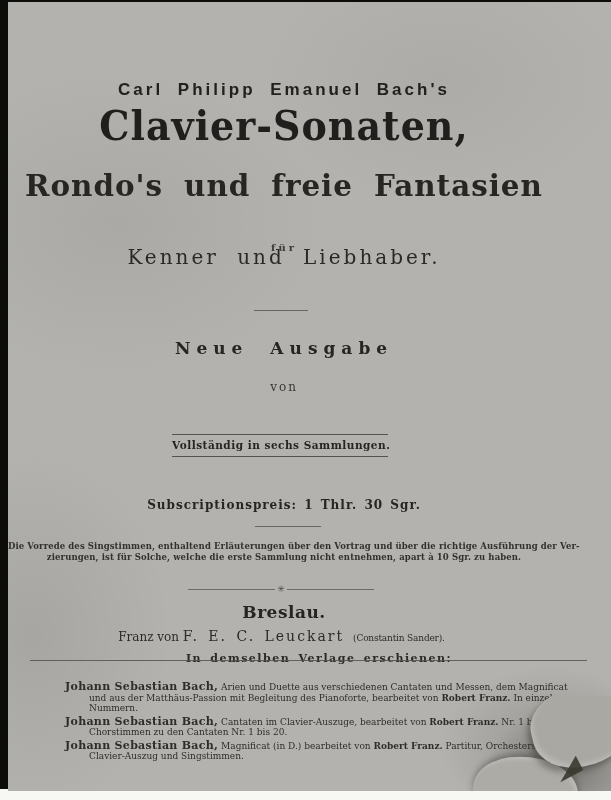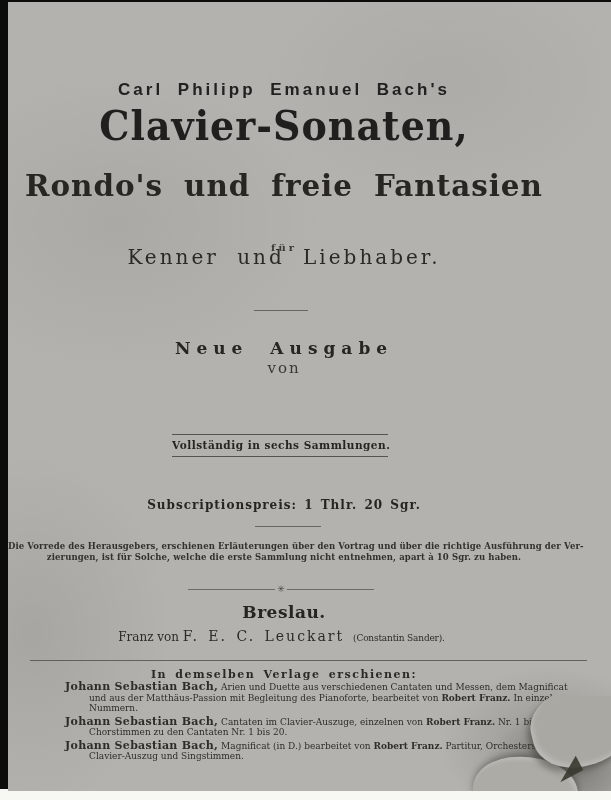--- a/index.html
+++ b/index.html
@@ -38,43 +38,43 @@
   .title-main{top:101px;font-weight:bold;font-size:38px;letter-spacing:1px;
     transform:scaleY(1.06);color:#211f1d;}
   .title-sub{top:166px;font-weight:bold;font-size:30px;letter-spacing:1px;
     word-spacing:10px;color:#282623;transform:scaleX(.98);}
   .title-for{top:240px;font-size:10px;letter-spacing:3px;font-weight:bold;color:var(--ink-soft);}
   .title-audience{top:243px;font-weight:normal;font-size:20px;letter-spacing:3px;
     word-spacing:9px;color:#2b2926;}
   .rule{position:absolute;height:1px;background:var(--rule);opacity:.8;}
   .rule-1{top:308px;left:50%;width:54px;margin-left:-30px;}
   .edition{top:336px;font-weight:bold;font-size:17px;letter-spacing:6px;word-spacing:10px;}
-  .edition-by{top:357px;font-size:15px;letter-spacing:2px;color:var(--ink-soft);}
+  .edition-by{top:378px;font-size:12px;letter-spacing:2px;color:var(--ink-soft);}
   .editor{top:398px;font-weight:bold;font-size:15px;letter-spacing:1.5px;word-spacing:4px;}
   .vollbox{top:432px;left:50%;width:216px;margin-left:-112px;position:absolute;
     border-top:1px solid var(--rule);border-bottom:1px solid var(--rule);
     padding:4px 0 5px 0;text-align:center;white-space:nowrap;
     font-weight:bold;font-size:10.5px;letter-spacing:.5px;}
   .volume{top:471px;font-size:16px;letter-spacing:.5px;color:#2c2a27;}
   .price{top:496px;font-weight:bold;font-size:12px;letter-spacing:1px;word-spacing:2px;}
   .rule-2{top:524px;left:50%;width:66px;margin-left:-29px;}
   .preface{top:539px;font-weight:bold;font-size:8.5px;line-height:11px;
     letter-spacing:.1px;color:#33312d;}
   .orn-divider{top:583px;left:50%;width:186px;margin-left:-96px;position:absolute;
     display:flex;align-items:center;}
   .orn-divider .line{flex:1;height:1px;background:var(--rule);opacity:.75;}
   .orn-divider .glyph{font-size:9px;line-height:9px;padding:0 2px;color:#45443f;}
   .city{top:600px;font-weight:bold;font-size:17px;letter-spacing:.5px;}
   .publisher{top:626px;font-size:12px;color:#2d2b28;}
   .publisher .pub-name{font-size:14px;letter-spacing:2px;word-spacing:3px;margin-top:35px;}
   .publisher .pub-note{font-size:10px;letter-spacing:-.2px;transform:scaleX(.9);display:inline-block;}
   .rule-long{position:absolute;top:658px;left:22px;width:557px;height:1px;
     background:var(--rule);opacity:.85;}
-  .catalog-heading{top:666px;font-weight:bold;font-size:11px;letter-spacing:1.5px;
-    word-spacing:3px;color:#2c2a27;}
+  .catalog-heading{top:650px;font-weight:bold;font-size:11px;letter-spacing:1.5px;
+    word-spacing:3px;color:#2c2a27;margin-left:35px;}
   .catalog{position:absolute;left:57px;top:680px;width:522px;text-align:left;}
   .entry{font-size:9px;line-height:10.5px;color:#2f2d29;
     padding-left:24px;text-indent:-24px;margin-bottom:3px;}
   .entry .author{font-weight:bold;font-size:11px;letter-spacing:.3px;text-align:center;}
   .entry .bold-name{font-weight:bold;}
   .torn{position:absolute;right:0;bottom:0;width:150px;height:95px;overflow:hidden;z-index:3;}
   .torn .shade{position:absolute;right:-20px;bottom:-25px;width:150px;height:110px;
     background:radial-gradient(ellipse at 60% 60%, rgba(55,53,48,.35), transparent 68%);}
   .torn .lobe-a{position:absolute;right:-20px;top:-8px;width:100px;height:78px;
     background:#a9a8a3;border-radius:46% 54% 52% 48%;transform:rotate(-14deg);
@@ -109,26 +109,26 @@
       <div class="rule rule-1"></div>
 
       <div class="block edition">Neue Ausgabe</div>
 
       <div class="block edition-by">von</div>
 
 
       <div class="vollbox">Vollständig in sechs Sammlungen.</div>
 
 
-      <div class="block price">Subscriptionspreis: 1 Thlr. 20 Sgr.</div>
+      <div class="block price">Subscriptionspreis: 1 Thlr. 30 Sgr.</div>
 
       <div class="rule rule-2"></div>
 
       <div class="block preface">
-        <div>Die Vorrede des Herausgebers, erschienen Erläuterungen über den Vortrag und über die richtige Ausführung der Ver-</div>
+        <div>Die Vorrede des Singstimmen, enthaltend Erläuterungen über den Vortrag und über die richtige Ausführung der Ver-</div>
         <div>zierungen, ist für Solche, welche die erste Sammlung nicht entnehmen, apart à 10 Sgr. zu haben.</div>
       </div>
 
       <div class="orn-divider">
         <span class="line"></span>
         <span class="glyph">✳</span>
         <span class="line"></span>
       </div>
 
       <div class="block city">Breslau.</div>
@@ -146,21 +146,21 @@
 
     <div class="catalog">
       <div class="entry">
         <span class="author">Johann Sebastian Bach,</span>
         <span>Arien und Duette aus verschiedenen Cantaten und Messen, dem Magnificat und aus der Matthäus-Passion mit Begleitung des Pianoforte, bearbeitet von</span>
         <span class="bold-name">Robert Franz.</span>
         <span>In einzelnen Nummern.</span>
       </div>
       <div class="entry">
         <span class="author">Johann Sebastian Bach,</span>
-        <span>Cantaten im Clavier-Auszuge, einzelnen von</span>
+        <span>Cantaten im Clavier-Auszuge, bearbeitet von</span>
         <span class="bold-name">Robert Franz.</span>
         <span>Nr. 1 bis 7. Chorstimmen zu den Cantaten Nr. 1 bis 20.</span>
       </div>
       <div class="entry">
         <span class="author">Johann Sebastian Bach,</span>
         <span>Magnificat (in D.) bearbeitet von</span>
         <span class="bold-name">Robert Franz.</span>
         <span>Partitur, Orchesterstimmen, Clavier-Auszug und Singstimmen.</span>
       </div>
     </div>

